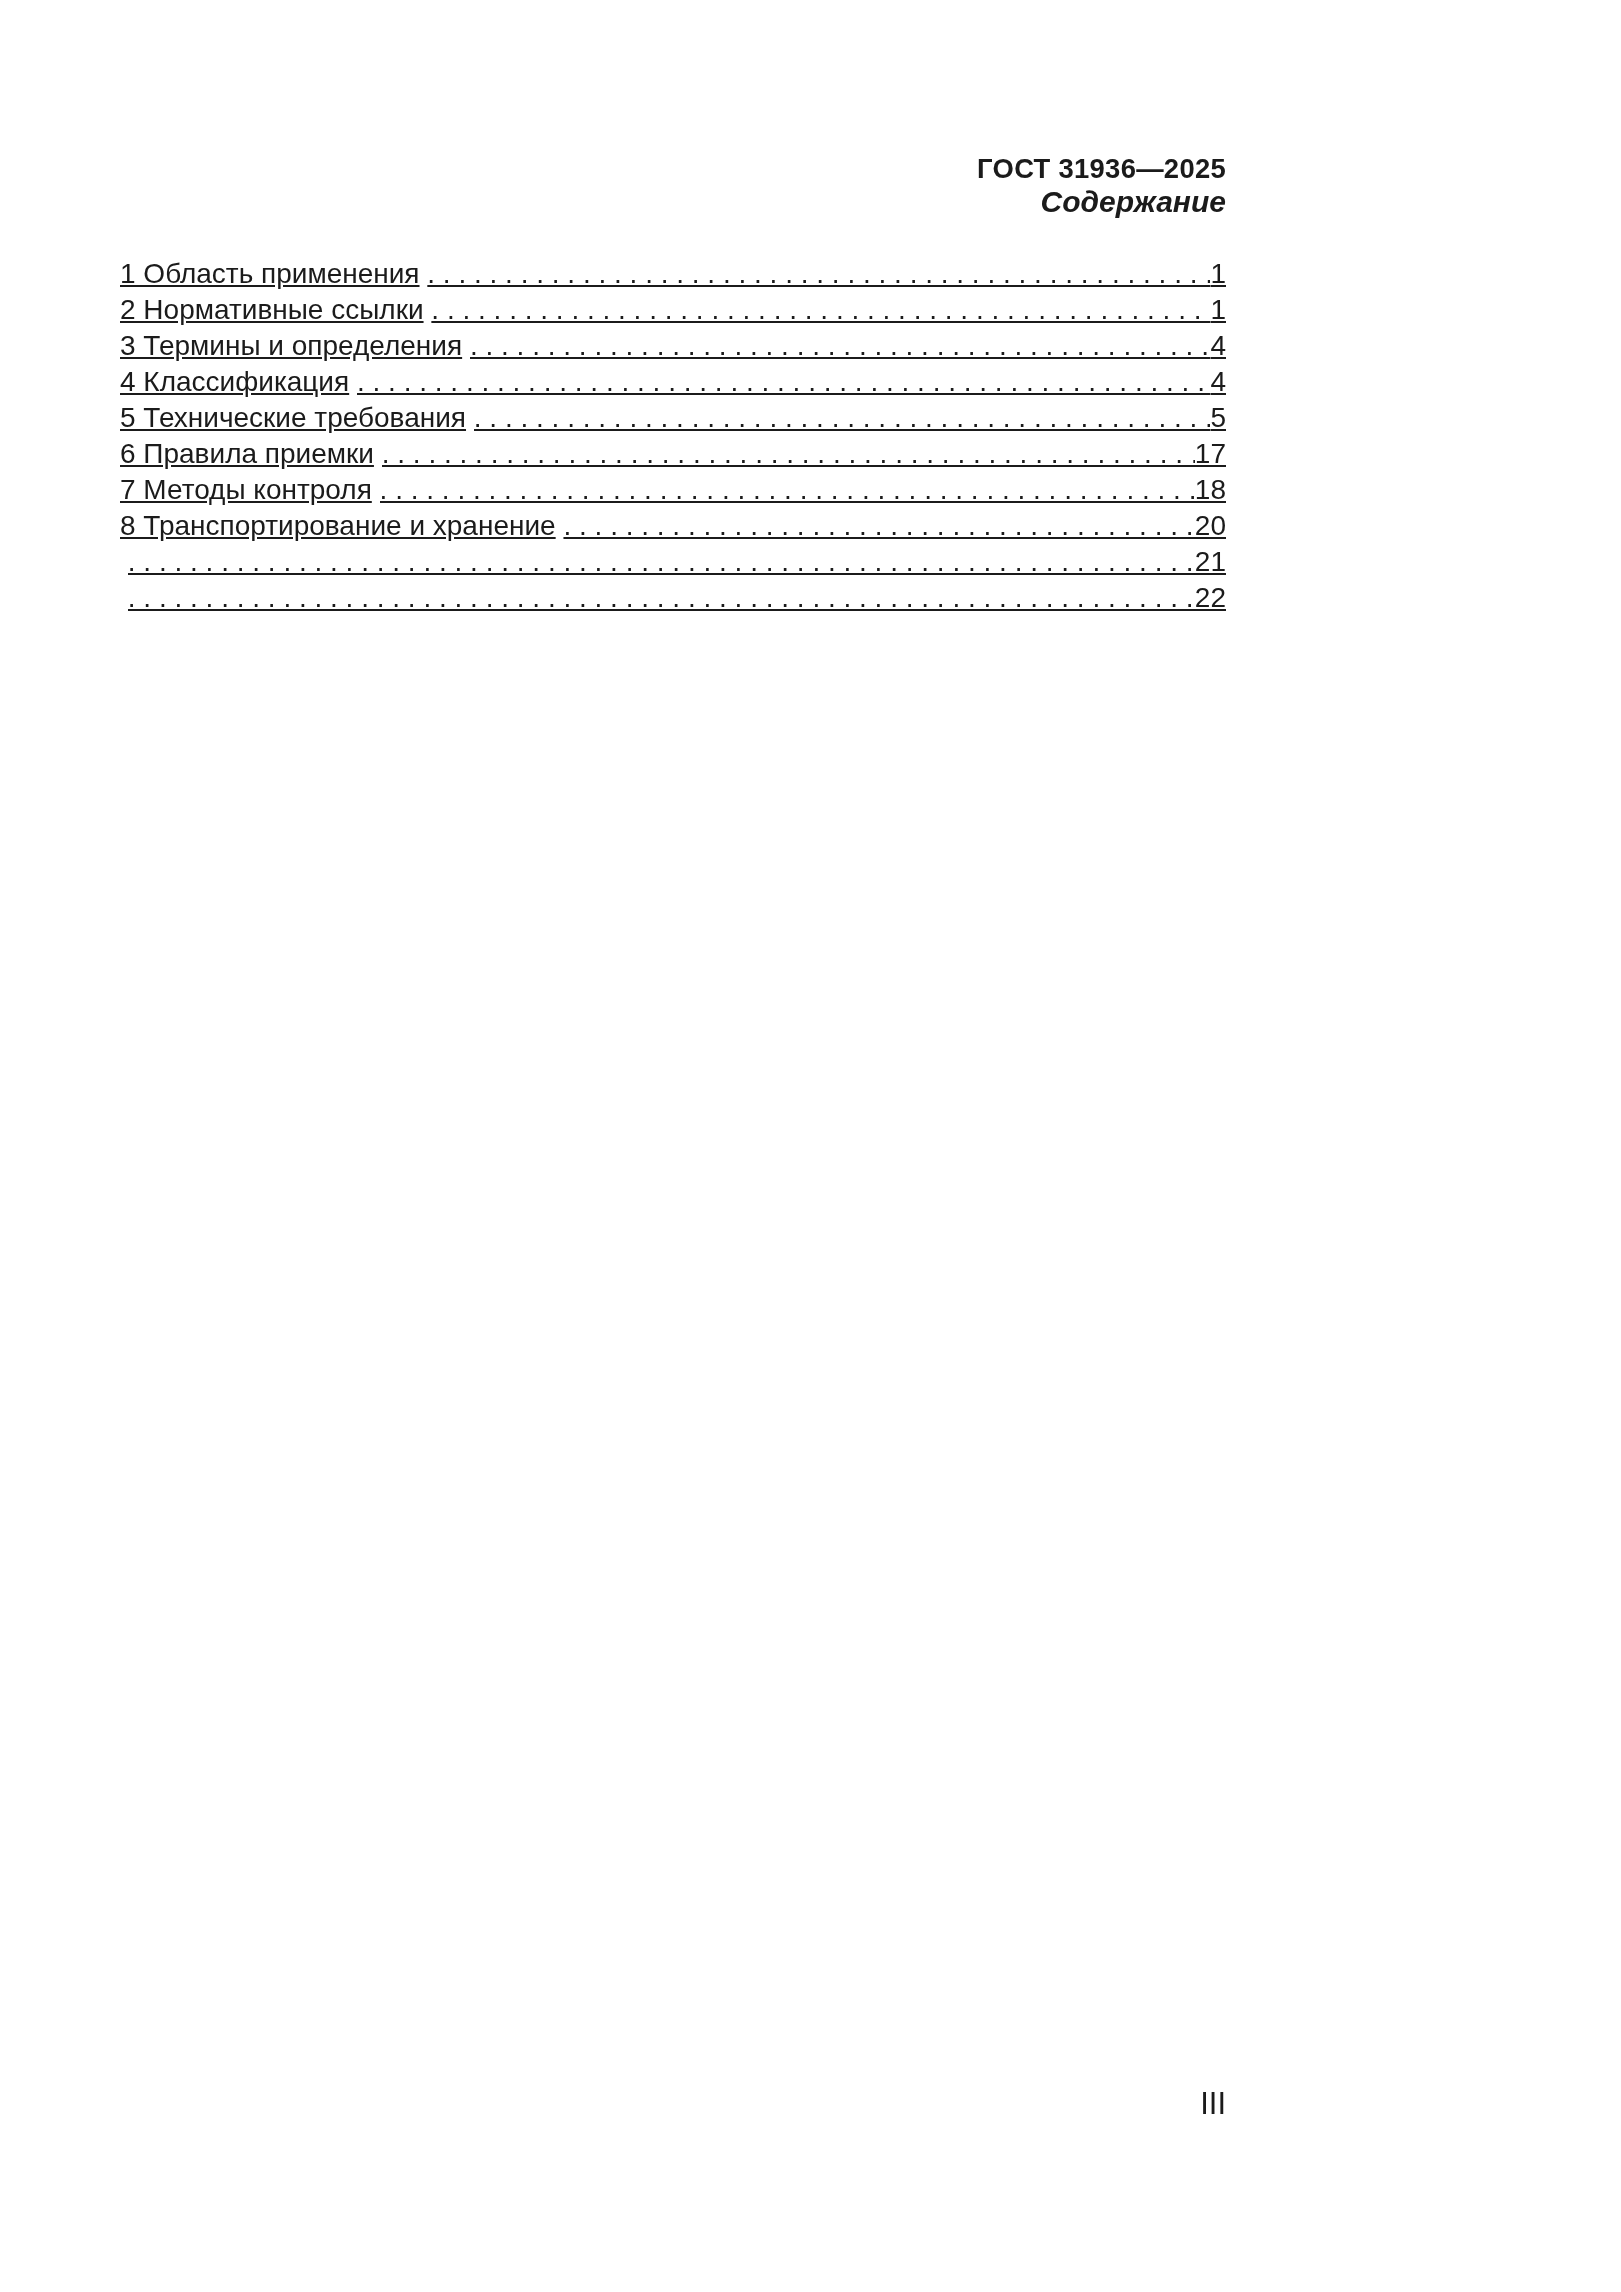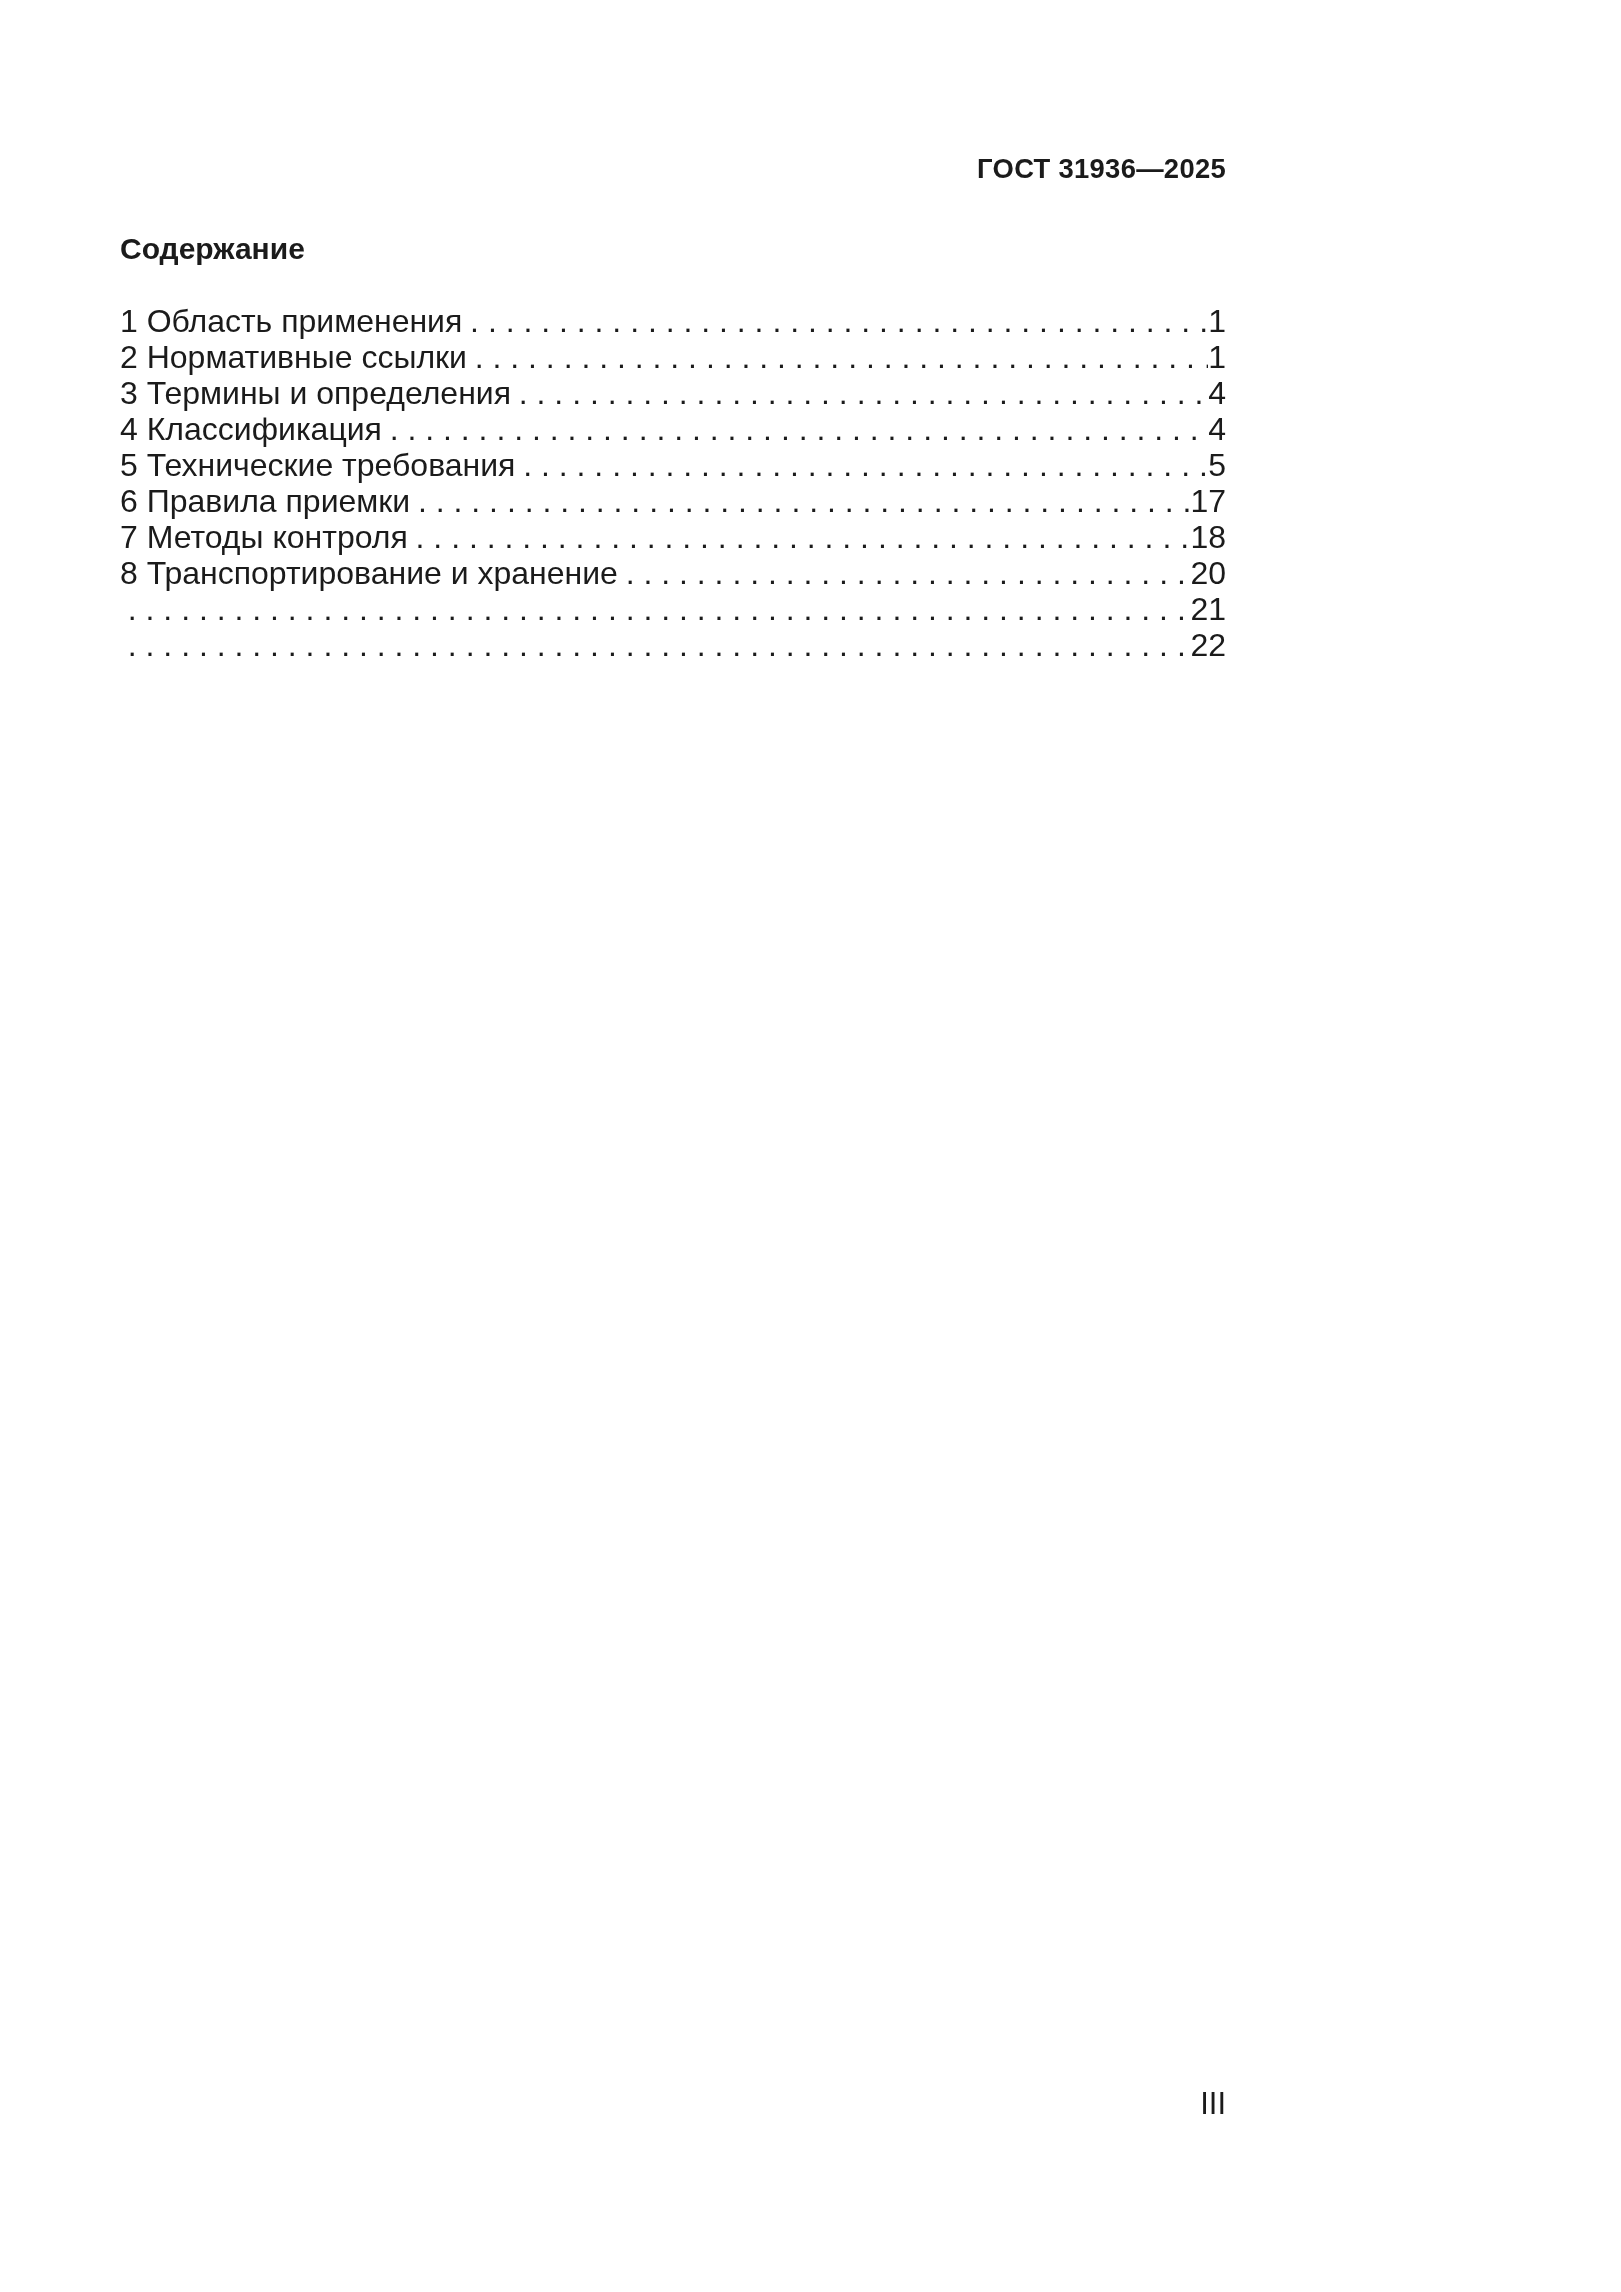--- a/index.html
+++ b/index.html
@@ -32,29 +32,30 @@
   }
 
   .doc-code {
     text-align: right;
     font-weight: 700;
     font-size: 27.4px;
     letter-spacing: 0.3px;
   }
 
   .title {
-    text-align: left;
+    text-align: right;
     font-weight: 700;
     font-size: 30px;
-    margin-top: 47px;
+    font-style: italic;
   }
 
   .toc {
     margin-top: 37px;
-    font-size: 32px;
+    font-size: 28px;
+    text-decoration: underline;
   }
 
   .toc-entry {
     display: flex;
     align-items: baseline;
     line-height: 36px;
     white-space: nowrap;
   }
 
   .toc-label {

